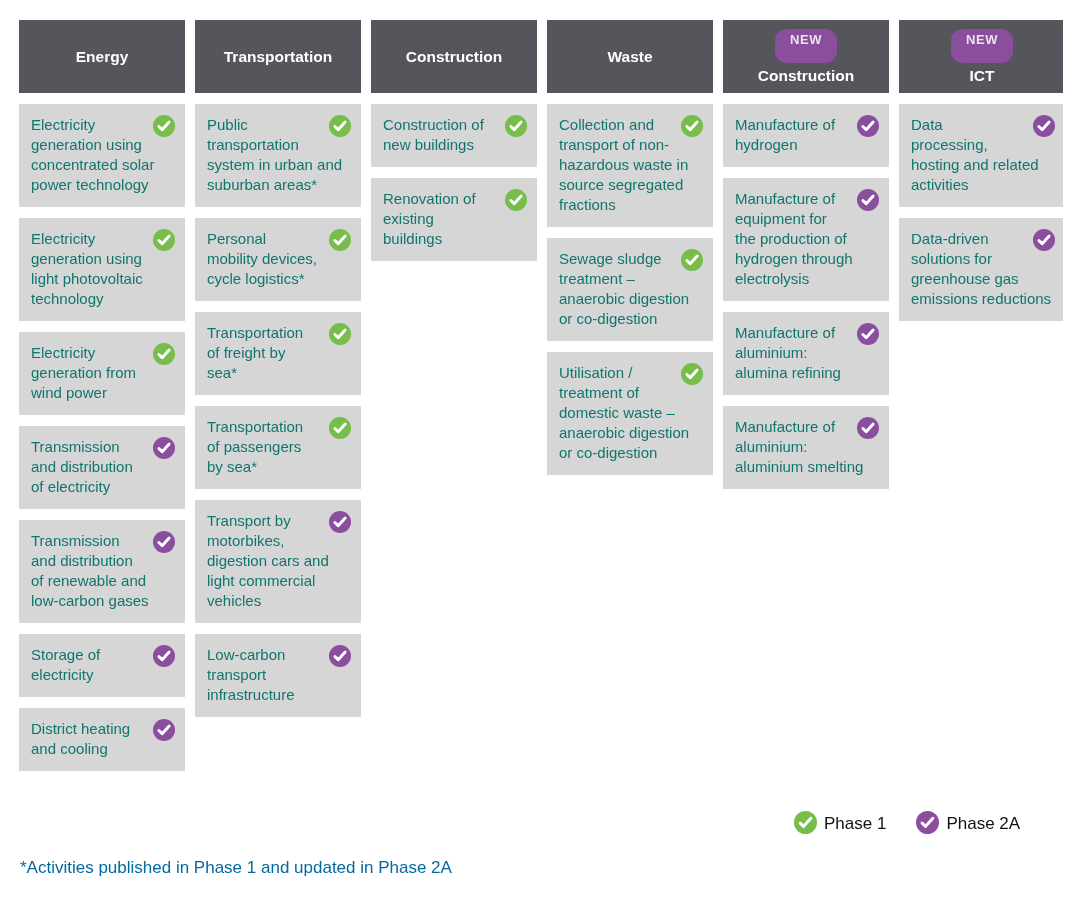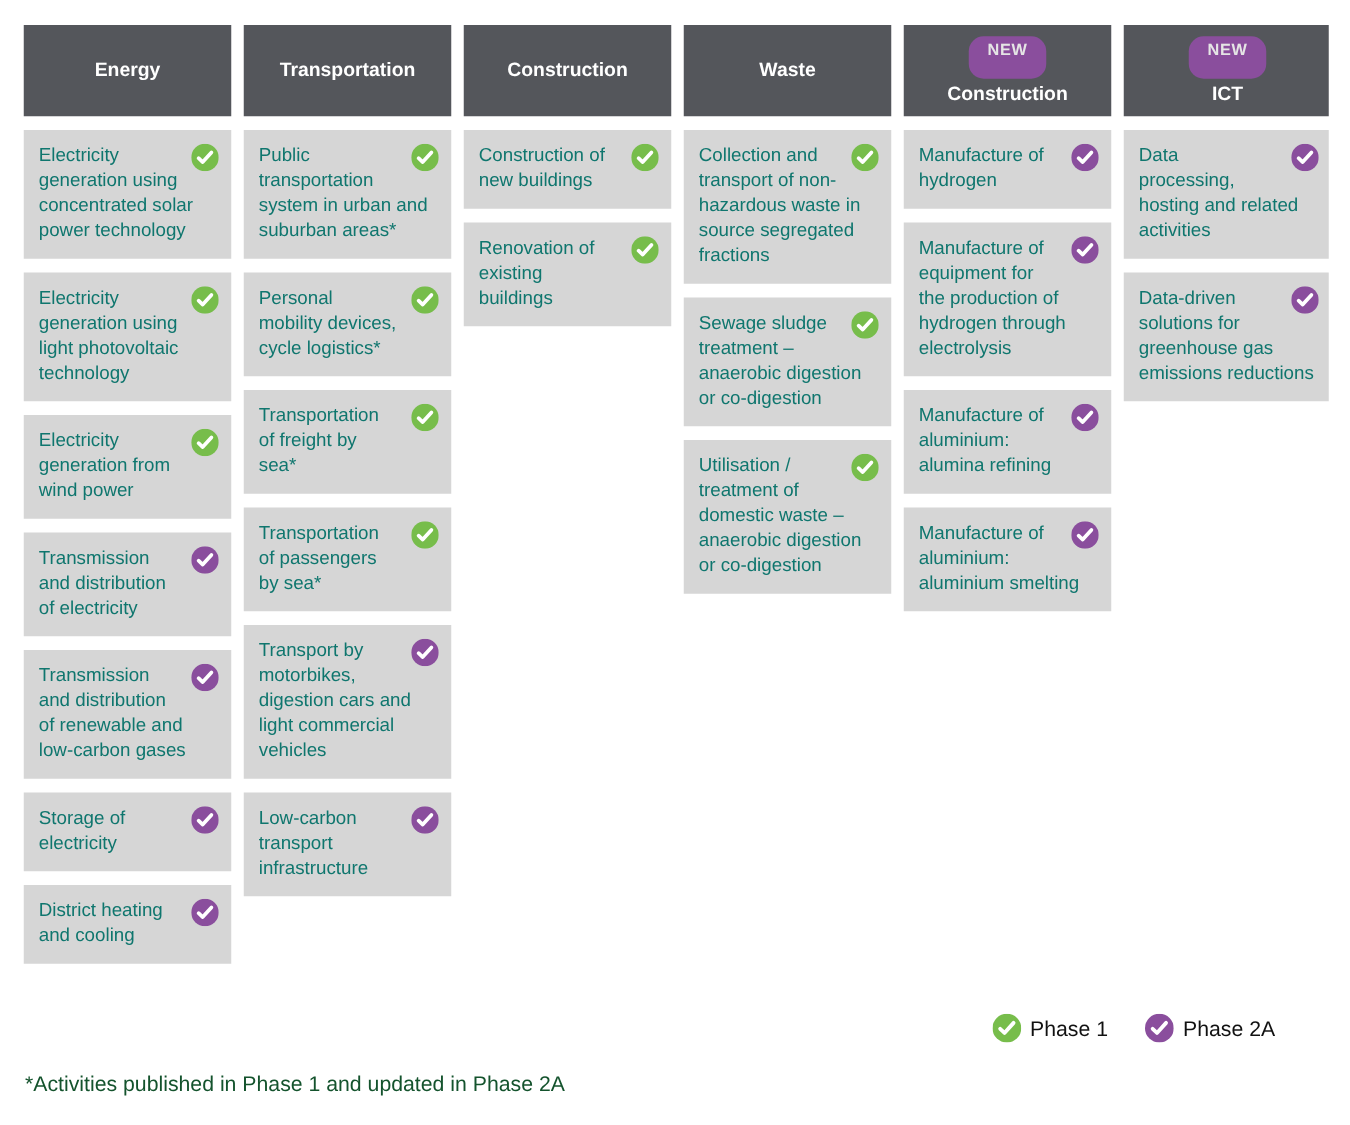--- a/index.html
+++ b/index.html
@@ -89,21 +89,21 @@
     margin: 0;
     width: 23px;
     height: 23px;
   }
   .legend-item .check svg { width: 23px; height: 23px; }
   .footnote {
     position: absolute;
     left: 20px;
     top: 858px;
     font-size: 17px;
-    color: #14532d;
+    color: #0369a1;
   }
 </style>
 </head>
 <body>
 
 <div class="page">
   <div class="grid" id="grid">
       <div class="col">
         <div class="col-header">
           <div class="col-title">Energy</div>

